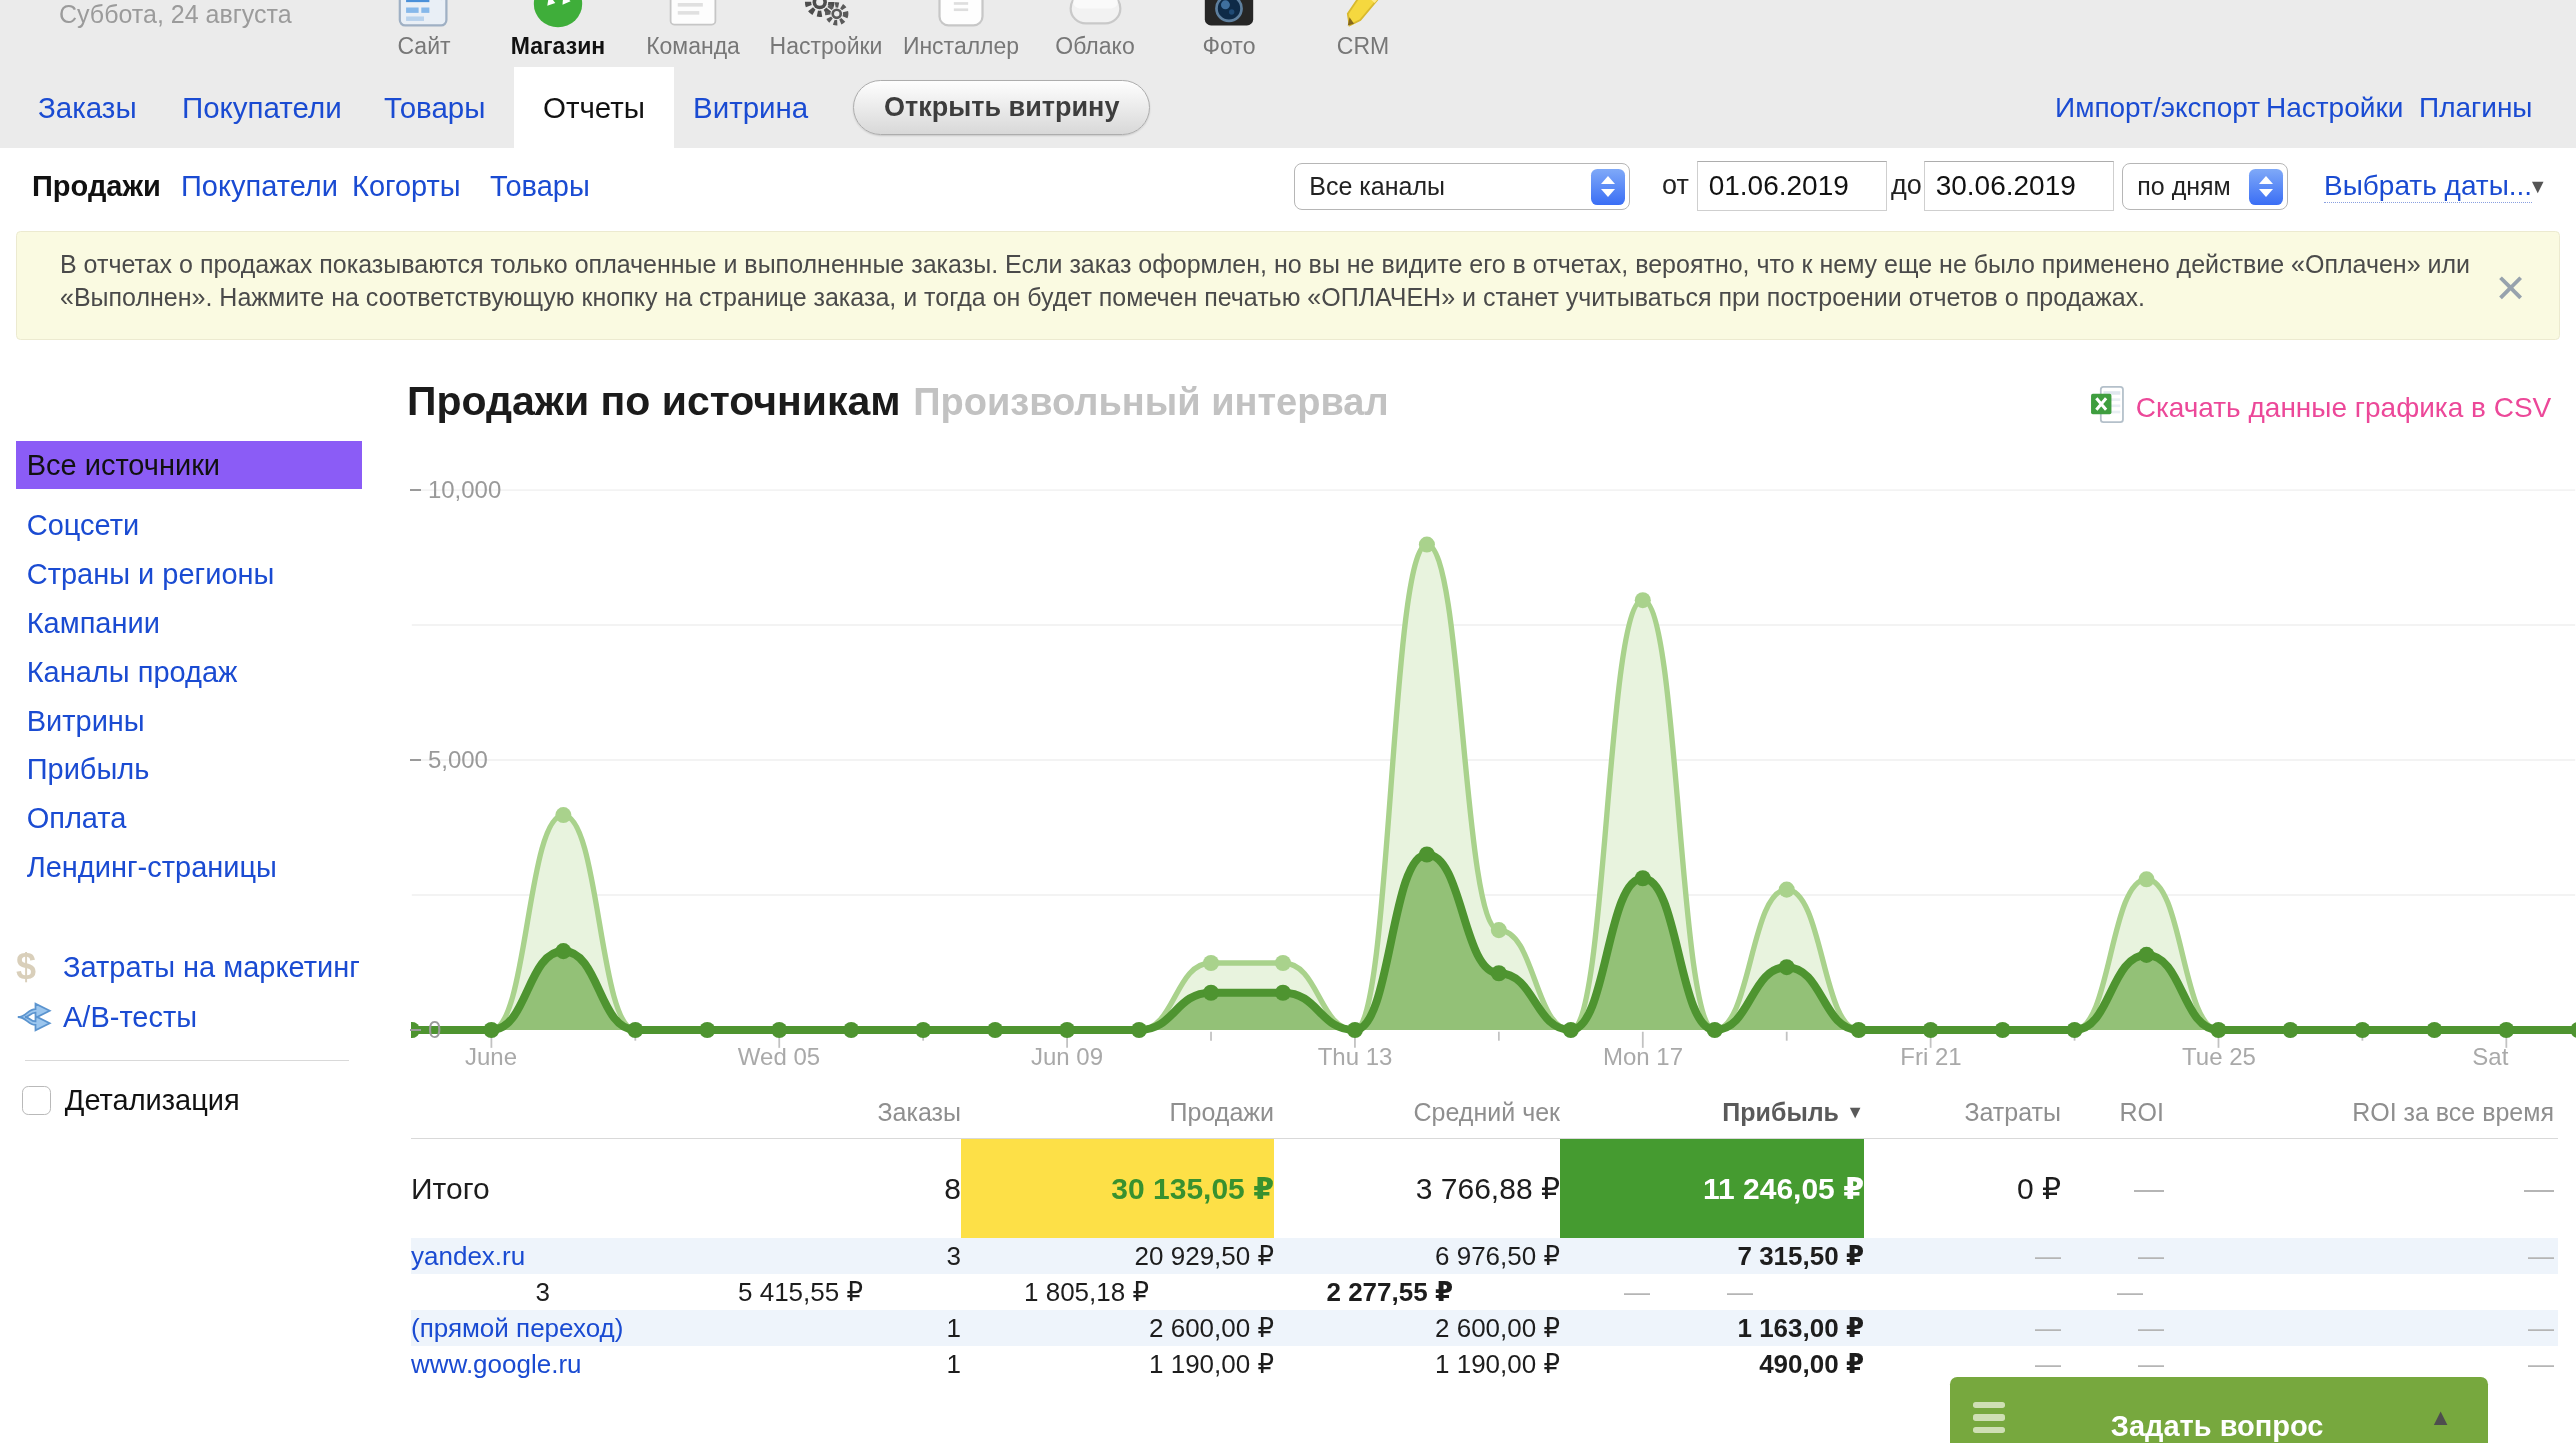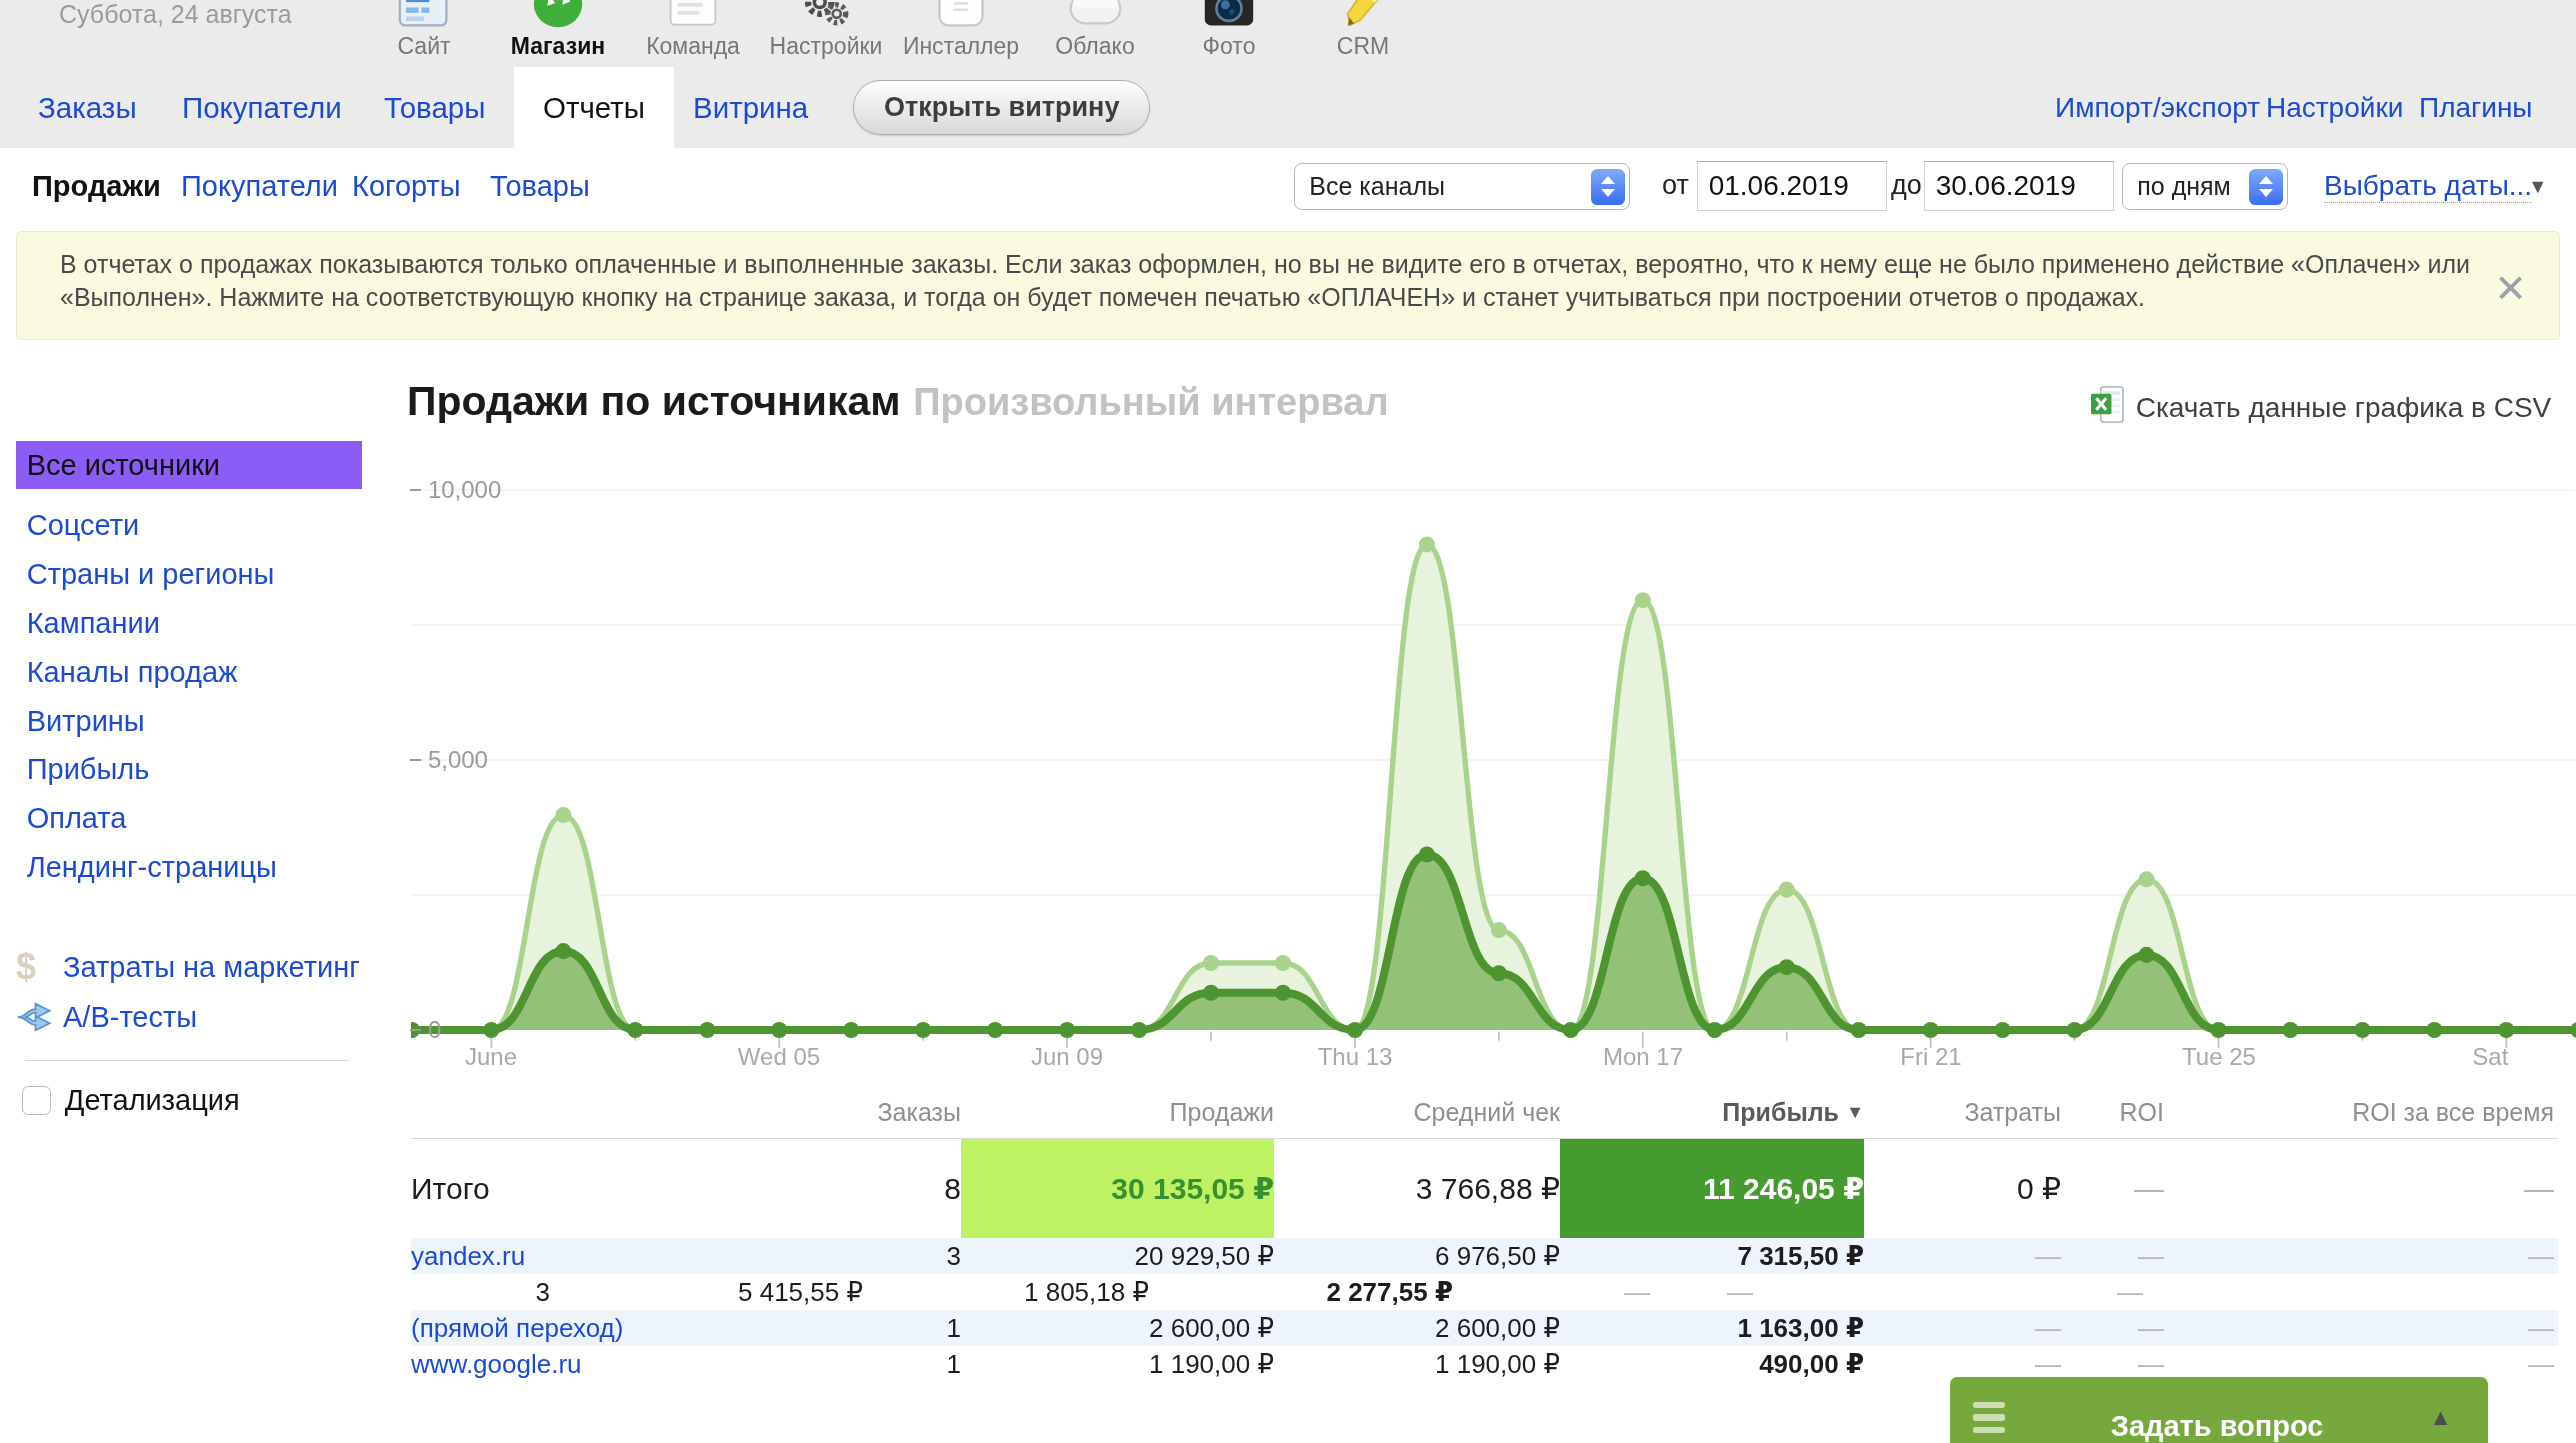--- a/index.html
+++ b/index.html
@@ -53,21 +53,21 @@
   .banner { position:absolute; left:16px; top:231px; width:2544px; height:109px;
     background:#fafae1; border:0.9px solid #ecead0; border-radius:4.5px; }
   .banner-text { position:absolute; left:43px; top:16px; width:2433px; font-size:25px;
     line-height:1.33; color:#4a4a4a; }
   .banner-close { position:absolute; right:32px; top:34px; font-size:39px; color:#97a2ad; cursor:pointer; }
 
   
   .rep-title { position:absolute; left:407px; top:378px; font-size:41px; font-weight:bold; color:#1b1b1b; }
   .rep-sub { font-size:38px; font-weight:bold; color:#c2c2c2; margin-left:12.5px; }
   .csv-link { position:absolute; left:2089px; top:385px; display:flex; align-items:center; gap:10.7px;
-    font-size:28px; color:#404040; cursor:pointer; }
+    font-size:28px; color:#ec4899; cursor:pointer; }
 
   
   .sidebar { position:absolute; left:16px; top:441px; width:346px; }
   .side-item { display:flex; align-items:center; height:48px; padding-left:10.7px;
     font-size:29px; color:#1a4bd2; cursor:pointer; }
   .side-item.active { background:#8b5cf6; color:#111; cursor:default;text-align:center; }
   .side-item + .side-item { margin-top:0.9px; }
   .side-tools { position:absolute; left:16px; top:942px; width:346px; }
   .tool-item { display:flex; align-items:center; height:50px; font-size:29px; color:#1a4bd2; cursor:pointer; }
   .tool-ico { width:47px; display:flex; justify-content:flex-start; align-items:center; }
@@ -89,21 +89,21 @@
   .trow { display:flex; align-items:center; }
   .c-src { width:411px; }  .c-ord { width:139px; } .c-sal { width:313px; }
   .c-avg { width:286px; }  .c-pro { width:304px; } .c-cst { width:197px; }
   .c-roi { width:103px; }  .c-all { width:390px; }
   .tcell { display:flex; justify-content:flex-end; align-items:center; white-space:nowrap; height:100%; }
   .thead-row { height:51px; font-size:25px; color:#8f8f8f; }
   .thead-row .sorted { color:#5a5a5a; font-weight:bold; }
   .sort-caret { font-size:18px; margin-left:7.2px; color:#5a5a5a; }
   .total-row { height:100px; border-top:0.9px solid #d9d9d9; font-size:30px; color:#1d1d1d; }
   .total-label { justify-content:flex-start; }
-  .cell-green-light { background:#bef264; color:#38912f; font-weight:bold; }
+  .cell-green-light { background:#fde047; color:#38912f; font-weight:bold; }
   .cell-green-solid { background:#459b30; color:#fff; font-weight:bold; }
   .data-row { height:36px; font-size:26px; color:#1d1d1d; }
   .data-row:nth-child(odd) { background:#eef4fb; }
   .src-link { justify-content:flex-start; color:#1a4bd2; cursor:pointer; }
   .bold { font-weight:bold; }
   .dash { color:#b5b5b5; }
 
   
   .ask-widget { position:absolute; left:1950px; top:1377px; width:538px; height:81px;
     background:#77a83e; border-radius:7.2px 7.2px 0 0; box-shadow:0 0 0 1.8px rgba(255,255,255,.6);

